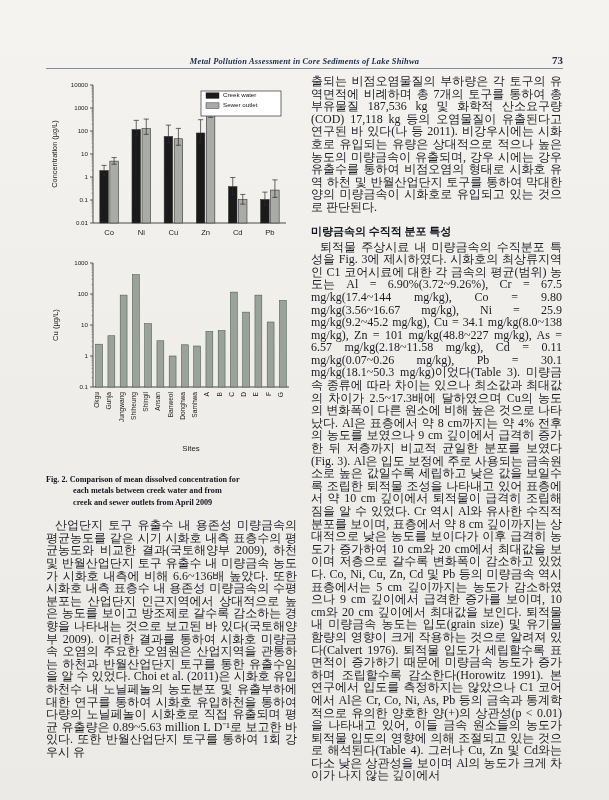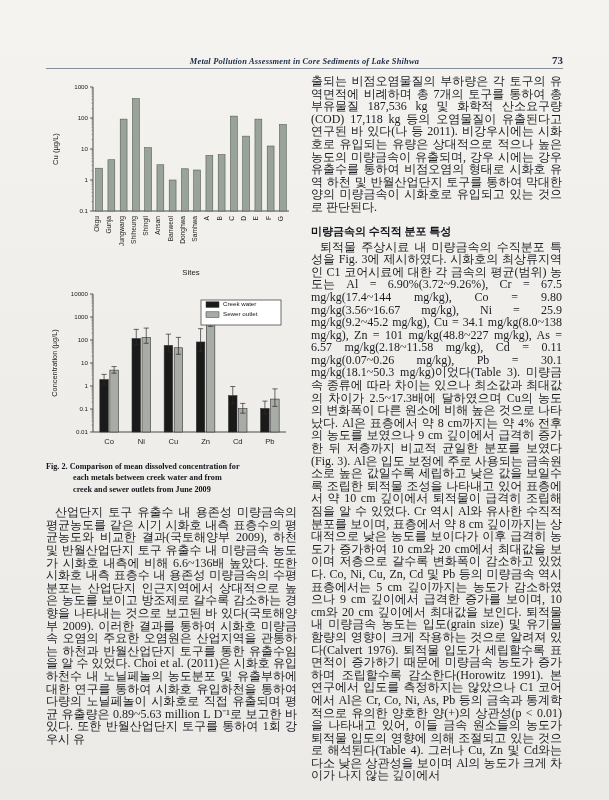--- a/index.html
+++ b/index.html
@@ -56,21 +56,21 @@
     margin-top:6px;
   }
   .col{width:251px;}
   
   .figure{width:100%;}
   .chart-box{position:relative;background:transparent;}
   .chart-upper{height:176px;position:relative;}
   .chart-lower{height:205px;position:relative;margin-top:4px;}
   svg{display:block;}
   .cap{
-    margin-top:1px;
+    margin-top:14px;
     font-size:8.2px;font-weight:bold;
     line-height:11.4px;
     text-align:justify;
     color:#12161d;
   }
   .cap .hang{display:block;text-indent:0;padding-left:27px;}
   .cap .first{display:block;text-indent:0;padding-left:0;}
   
   .body{
     margin-top:11px;
@@ -101,111 +101,20 @@
       <div class="runhead-title">Metal Pollution Assessment in Core Sediments of Lake Shihwa</div>
       <div class="runhead-page">73</div>
     </div>
     <div class="rule"></div>
 
     <div class="cols">
 
       <div class="col col-left">
 
         <div class="figure">
-
-          <div class="chart-box chart-lower">
-            <svg width="251" height="205" viewBox="0 0 251 205">
-              <g>
-                <line x1="47" y1="8" x2="47" y2="132" stroke="#4a4a4a" stroke-width="1"></line>
-                <line x1="47" y1="132" x2="243" y2="132" stroke="#4a4a4a" stroke-width="1"></line>
-              </g>
-              <g id="l-ticks">
-                  <line x1="44" y1="132" x2="47" y2="132" stroke="#4a4a4a" stroke-width="0.9"></line>
-                  <text x="42" y="134.4" text-anchor="end" font-family="Liberation Sans, sans-serif" font-size="6.2" fill="#1d1d1d">0.1</text>
-                  <line x1="44" y1="101" x2="47" y2="101" stroke="#4a4a4a" stroke-width="0.9"></line>
-                  <text x="42" y="103.4" text-anchor="end" font-family="Liberation Sans, sans-serif" font-size="6.2" fill="#1d1d1d">1</text>
-                  <line x1="44" y1="70" x2="47" y2="70" stroke="#4a4a4a" stroke-width="0.9"></line>
-                  <text x="42" y="72.4" text-anchor="end" font-family="Liberation Sans, sans-serif" font-size="6.2" fill="#1d1d1d">10</text>
-                  <line x1="44" y1="39" x2="47" y2="39" stroke="#4a4a4a" stroke-width="0.9"></line>
-                  <text x="42" y="41.4" text-anchor="end" font-family="Liberation Sans, sans-serif" font-size="6.2" fill="#1d1d1d">100</text>
-                  <line x1="44" y1="8" x2="47" y2="8" stroke="#4a4a4a" stroke-width="0.9"></line>
-                  <text x="42" y="10.4" text-anchor="end" font-family="Liberation Sans, sans-serif" font-size="6.2" fill="#1d1d1d">1000</text>
-                  <line x1="45.4" y1="122.66807013441658" x2="47" y2="122.66807013441658" stroke="#6a6a6a" stroke-width="0.5"></line>
-                  <line x1="45.4" y1="117.20924110369046" x2="47" y2="117.20924110369046" stroke="#6a6a6a" stroke-width="0.5"></line>
-                  <line x1="45.4" y1="113.33614026883316" x2="47" y2="113.33614026883316" stroke="#6a6a6a" stroke-width="0.5"></line>
-                  <line x1="45.4" y1="110.33192986558342" x2="47" y2="110.33192986558342" stroke="#6a6a6a" stroke-width="0.5"></line>
-                  <line x1="45.4" y1="107.87731123810704" x2="47" y2="107.87731123810704" stroke="#6a6a6a" stroke-width="0.5"></line>
-                  <line x1="45.4" y1="105.80196075955803" x2="47" y2="105.80196075955803" stroke="#6a6a6a" stroke-width="0.5"></line>
-                  <line x1="45.4" y1="104.00421040324974" x2="47" y2="104.00421040324974" stroke="#6a6a6a" stroke-width="0.5"></line>
-                  <line x1="45.4" y1="102.41848220738093" x2="47" y2="102.41848220738093" stroke="#6a6a6a" stroke-width="0.5"></line>
-                  <line x1="45.4" y1="91.66807013441658" x2="47" y2="91.66807013441658" stroke="#6a6a6a" stroke-width="0.5"></line>
-                  <line x1="45.4" y1="86.20924110369046" x2="47" y2="86.20924110369046" stroke="#6a6a6a" stroke-width="0.5"></line>
-                  <line x1="45.4" y1="82.33614026883316" x2="47" y2="82.33614026883316" stroke="#6a6a6a" stroke-width="0.5"></line>
-                  <line x1="45.4" y1="79.33192986558342" x2="47" y2="79.33192986558342" stroke="#6a6a6a" stroke-width="0.5"></line>
-                  <line x1="45.4" y1="76.87731123810704" x2="47" y2="76.87731123810704" stroke="#6a6a6a" stroke-width="0.5"></line>
-                  <line x1="45.4" y1="74.80196075955803" x2="47" y2="74.80196075955803" stroke="#6a6a6a" stroke-width="0.5"></line>
-                  <line x1="45.4" y1="73.00421040324974" x2="47" y2="73.00421040324974" stroke="#6a6a6a" stroke-width="0.5"></line>
-                  <line x1="45.4" y1="71.41848220738093" x2="47" y2="71.41848220738093" stroke="#6a6a6a" stroke-width="0.5"></line>
-                  <line x1="45.4" y1="60.66807013441658" x2="47" y2="60.66807013441658" stroke="#6a6a6a" stroke-width="0.5"></line>
-                  <line x1="45.4" y1="55.20924110369046" x2="47" y2="55.20924110369046" stroke="#6a6a6a" stroke-width="0.5"></line>
-                  <line x1="45.4" y1="51.33614026883316" x2="47" y2="51.33614026883316" stroke="#6a6a6a" stroke-width="0.5"></line>
-                  <line x1="45.4" y1="48.33192986558342" x2="47" y2="48.33192986558342" stroke="#6a6a6a" stroke-width="0.5"></line>
-                  <line x1="45.4" y1="45.87731123810704" x2="47" y2="45.87731123810704" stroke="#6a6a6a" stroke-width="0.5"></line>
-                  <line x1="45.4" y1="43.80196075955803" x2="47" y2="43.80196075955803" stroke="#6a6a6a" stroke-width="0.5"></line>
-                  <line x1="45.4" y1="42.00421040324974" x2="47" y2="42.00421040324974" stroke="#6a6a6a" stroke-width="0.5"></line>
-                  <line x1="45.4" y1="40.41848220738093" x2="47" y2="40.41848220738093" stroke="#6a6a6a" stroke-width="0.5"></line>
-                  <line x1="45.4" y1="29.66807013441658" x2="47" y2="29.66807013441658" stroke="#6a6a6a" stroke-width="0.5"></line>
-                  <line x1="45.4" y1="24.20924110369046" x2="47" y2="24.20924110369046" stroke="#6a6a6a" stroke-width="0.5"></line>
-                  <line x1="45.4" y1="20.336140268833162" x2="47" y2="20.336140268833162" stroke="#6a6a6a" stroke-width="0.5"></line>
-                  <line x1="45.4" y1="17.33192986558342" x2="47" y2="17.33192986558342" stroke="#6a6a6a" stroke-width="0.5"></line>
-                  <line x1="45.4" y1="14.877311238107055" x2="47" y2="14.877311238107055" stroke="#6a6a6a" stroke-width="0.5"></line>
-                  <line x1="45.4" y1="12.801960759558028" x2="47" y2="12.801960759558028" stroke="#6a6a6a" stroke-width="0.5"></line>
-                  <line x1="45.4" y1="11.004210403249743" x2="47" y2="11.004210403249743" stroke="#6a6a6a" stroke-width="0.5"></line>
-                  <line x1="45.4" y1="9.418482207380933" x2="47" y2="9.418482207380933" stroke="#6a6a6a" stroke-width="0.5"></line>
-                </g>
-              <g id="l-bars">
-                  <rect x="49.695" y="89.21345150694022" width="6.86" height="42.78654849305978" fill="#9aa39a" stroke="#4b554b" stroke-width="0.55"></rect>
-                  <rect x="61.945" y="80.75041207296434" width="6.86" height="51.24958792703566" fill="#9aa39a" stroke="#4b554b" stroke-width="0.55"></rect>
-                  <rect x="74.195" y="40.12257735228779" width="6.86" height="91.87742264771221" fill="#9aa39a" stroke="#4b554b" stroke-width="0.55"></rect>
-                  <rect x="86.445" y="19.679271997665083" width="6.86" height="112.32072800233492" fill="#9aa39a" stroke="#4b554b" stroke-width="0.55"></rect>
-                  <rect x="98.695" y="68.71682676009502" width="6.86" height="63.28317323990498" fill="#9aa39a" stroke="#4b554b" stroke-width="0.55"></rect>
-                  <rect x="110.945" y="85.76778749113754" width="6.86" height="46.23221250886246" fill="#9aa39a" stroke="#4b554b" stroke-width="0.55"></rect>
-                  <rect x="123.195" y="101" width="6.86" height="31" fill="#9aa39a" stroke="#4b554b" stroke-width="0.55"></rect>
-                  <rect x="135.445" y="89.78643708345462" width="6.86" height="42.213562916545385" fill="#9aa39a" stroke="#4b554b" stroke-width="0.55"></rect>
-                  <rect x="147.695" y="91.0112018632485" width="6.86" height="40.9887981367515" fill="#9aa39a" stroke="#4b554b" stroke-width="0.55"></rect>
-                  <rect x="159.945" y="76.43585762555412" width="6.86" height="55.56414237444588" fill="#9aa39a" stroke="#4b554b" stroke-width="0.55"></rect>
-                  <rect x="172.195" y="75.59413799820206" width="6.86" height="56.40586200179794" fill="#9aa39a" stroke="#4b554b" stroke-width="0.55"></rect>
-                  <rect x="184.445" y="37.118366949038034" width="6.86" height="94.88163305096197" fill="#9aa39a" stroke="#4b554b" stroke-width="0.55"></rect>
-                  <rect x="196.695" y="57.13582621290463" width="6.86" height="74.86417378709537" fill="#9aa39a" stroke="#4b554b" stroke-width="0.55"></rect>
-                  <rect x="208.945" y="40.12257735228779" width="6.86" height="91.87742264771221" fill="#9aa39a" stroke="#4b554b" stroke-width="0.55"></rect>
-                  <rect x="221.195" y="66.99578959675026" width="6.86" height="65.00421040324974" fill="#9aa39a" stroke="#4b554b" stroke-width="0.55"></rect>
-                  <rect x="233.445" y="45.435857625554135" width="6.86" height="86.56414237444586" fill="#9aa39a" stroke="#4b554b" stroke-width="0.55"></rect>
-                </g>
-              <g id="l-xlabels">
-                  <text x="53.125" y="137" text-anchor="end" font-family="Liberation Sans, sans-serif" font-size="6.6" fill="#1d1d1d" transform="rotate(-90 53.125 137)">Okgu</text>
-                  <text x="65.375" y="137" text-anchor="end" font-family="Liberation Sans, sans-serif" font-size="6.6" fill="#1d1d1d" transform="rotate(-90 65.375 137)">Gunja</text>
-                  <text x="77.625" y="137" text-anchor="end" font-family="Liberation Sans, sans-serif" font-size="6.6" fill="#1d1d1d" transform="rotate(-90 77.625 137)">Jungwang</text>
-                  <text x="89.875" y="137" text-anchor="end" font-family="Liberation Sans, sans-serif" font-size="6.6" fill="#1d1d1d" transform="rotate(-90 89.875 137)">Shiheung</text>
-                  <text x="102.125" y="137" text-anchor="end" font-family="Liberation Sans, sans-serif" font-size="6.6" fill="#1d1d1d" transform="rotate(-90 102.125 137)">Shingil</text>
-                  <text x="114.375" y="137" text-anchor="end" font-family="Liberation Sans, sans-serif" font-size="6.6" fill="#1d1d1d" transform="rotate(-90 114.375 137)">Ansan</text>
-                  <text x="126.625" y="137" text-anchor="end" font-family="Liberation Sans, sans-serif" font-size="6.6" fill="#1d1d1d" transform="rotate(-90 126.625 137)">Banweol</text>
-                  <text x="138.875" y="137" text-anchor="end" font-family="Liberation Sans, sans-serif" font-size="6.6" fill="#1d1d1d" transform="rotate(-90 138.875 137)">Donghwa</text>
-                  <text x="151.125" y="137" text-anchor="end" font-family="Liberation Sans, sans-serif" font-size="6.6" fill="#1d1d1d" transform="rotate(-90 151.125 137)">Samhwa</text>
-                  <text x="163.375" y="137" text-anchor="end" font-family="Liberation Sans, sans-serif" font-size="6.6" fill="#1d1d1d" transform="rotate(-90 163.375 137)">A</text>
-                  <text x="175.625" y="137" text-anchor="end" font-family="Liberation Sans, sans-serif" font-size="6.6" fill="#1d1d1d" transform="rotate(-90 175.625 137)">B</text>
-                  <text x="187.875" y="137" text-anchor="end" font-family="Liberation Sans, sans-serif" font-size="6.6" fill="#1d1d1d" transform="rotate(-90 187.875 137)">C</text>
-                  <text x="200.125" y="137" text-anchor="end" font-family="Liberation Sans, sans-serif" font-size="6.6" fill="#1d1d1d" transform="rotate(-90 200.125 137)">D</text>
-                  <text x="212.375" y="137" text-anchor="end" font-family="Liberation Sans, sans-serif" font-size="6.6" fill="#1d1d1d" transform="rotate(-90 212.375 137)">E</text>
-                  <text x="224.625" y="137" text-anchor="end" font-family="Liberation Sans, sans-serif" font-size="6.6" fill="#1d1d1d" transform="rotate(-90 224.625 137)">F</text>
-                  <text x="236.875" y="137" text-anchor="end" font-family="Liberation Sans, sans-serif" font-size="6.6" fill="#1d1d1d" transform="rotate(-90 236.875 137)">G</text>
-                </g>
-              <text id="l-ylabel" x="12" y="70" transform="rotate(-90 12 70)" text-anchor="middle" font-family="Liberation Sans, sans-serif" font-size="7.6" fill="#1d1d1d">Cu (µg/L)</text>
-              <text id="l-xlabel" x="145" y="196" text-anchor="middle" font-family="Liberation Sans, sans-serif" font-size="7.8" fill="#1d1d1d">Sites</text>
-            </svg>
-          </div>
 
           <div class="chart-box chart-upper">
             <svg width="251" height="176" viewBox="0 0 251 176">
               <g>
 
                 <line x1="47" y1="10" x2="47" y2="148" stroke="#4a4a4a" stroke-width="1"></line>
 
                 <line x1="47" y1="148" x2="240" y2="148" stroke="#4a4a4a" stroke-width="1"></line>
               </g>
               <g id="u-ticks">
@@ -335,24 +244,115 @@
               <g id="u-legend">
                 <rect x="155" y="16" width="80" height="25" fill="#ffffff" stroke="#4a4a4a" stroke-width="0.8"></rect>
               <rect x="160" y="17.8" width="13" height="5.6" fill="#1a1a1a" stroke="#333" stroke-width="0.5"></rect>
                   <text x="177" y="22" font-family="Liberation Sans, sans-serif" font-size="6.2" fill="#111">Creek water</text>
                   <rect x="160" y="27.8" width="13" height="5.6" fill="#a8aca6" stroke="#333" stroke-width="0.5"></rect>
                   <text x="177" y="32" font-family="Liberation Sans, sans-serif" font-size="6.2" fill="#111">Sewer outlet</text>
                 </g>
             </svg>
           </div>
 
+          <div class="chart-box chart-lower">
+            <svg width="251" height="205" viewBox="0 0 251 205">
+              <g>
+                <line x1="47" y1="8" x2="47" y2="132" stroke="#4a4a4a" stroke-width="1"></line>
+                <line x1="47" y1="132" x2="243" y2="132" stroke="#4a4a4a" stroke-width="1"></line>
+              </g>
+              <g id="l-ticks">
+                  <line x1="44" y1="132" x2="47" y2="132" stroke="#4a4a4a" stroke-width="0.9"></line>
+                  <text x="42" y="134.4" text-anchor="end" font-family="Liberation Sans, sans-serif" font-size="6.2" fill="#1d1d1d">0.1</text>
+                  <line x1="44" y1="101" x2="47" y2="101" stroke="#4a4a4a" stroke-width="0.9"></line>
+                  <text x="42" y="103.4" text-anchor="end" font-family="Liberation Sans, sans-serif" font-size="6.2" fill="#1d1d1d">1</text>
+                  <line x1="44" y1="70" x2="47" y2="70" stroke="#4a4a4a" stroke-width="0.9"></line>
+                  <text x="42" y="72.4" text-anchor="end" font-family="Liberation Sans, sans-serif" font-size="6.2" fill="#1d1d1d">10</text>
+                  <line x1="44" y1="39" x2="47" y2="39" stroke="#4a4a4a" stroke-width="0.9"></line>
+                  <text x="42" y="41.4" text-anchor="end" font-family="Liberation Sans, sans-serif" font-size="6.2" fill="#1d1d1d">100</text>
+                  <line x1="44" y1="8" x2="47" y2="8" stroke="#4a4a4a" stroke-width="0.9"></line>
+                  <text x="42" y="10.4" text-anchor="end" font-family="Liberation Sans, sans-serif" font-size="6.2" fill="#1d1d1d">1000</text>
+                  <line x1="45.4" y1="122.66807013441658" x2="47" y2="122.66807013441658" stroke="#6a6a6a" stroke-width="0.5"></line>
+                  <line x1="45.4" y1="117.20924110369046" x2="47" y2="117.20924110369046" stroke="#6a6a6a" stroke-width="0.5"></line>
+                  <line x1="45.4" y1="113.33614026883316" x2="47" y2="113.33614026883316" stroke="#6a6a6a" stroke-width="0.5"></line>
+                  <line x1="45.4" y1="110.33192986558342" x2="47" y2="110.33192986558342" stroke="#6a6a6a" stroke-width="0.5"></line>
+                  <line x1="45.4" y1="107.87731123810704" x2="47" y2="107.87731123810704" stroke="#6a6a6a" stroke-width="0.5"></line>
+                  <line x1="45.4" y1="105.80196075955803" x2="47" y2="105.80196075955803" stroke="#6a6a6a" stroke-width="0.5"></line>
+                  <line x1="45.4" y1="104.00421040324974" x2="47" y2="104.00421040324974" stroke="#6a6a6a" stroke-width="0.5"></line>
+                  <line x1="45.4" y1="102.41848220738093" x2="47" y2="102.41848220738093" stroke="#6a6a6a" stroke-width="0.5"></line>
+                  <line x1="45.4" y1="91.66807013441658" x2="47" y2="91.66807013441658" stroke="#6a6a6a" stroke-width="0.5"></line>
+                  <line x1="45.4" y1="86.20924110369046" x2="47" y2="86.20924110369046" stroke="#6a6a6a" stroke-width="0.5"></line>
+                  <line x1="45.4" y1="82.33614026883316" x2="47" y2="82.33614026883316" stroke="#6a6a6a" stroke-width="0.5"></line>
+                  <line x1="45.4" y1="79.33192986558342" x2="47" y2="79.33192986558342" stroke="#6a6a6a" stroke-width="0.5"></line>
+                  <line x1="45.4" y1="76.87731123810704" x2="47" y2="76.87731123810704" stroke="#6a6a6a" stroke-width="0.5"></line>
+                  <line x1="45.4" y1="74.80196075955803" x2="47" y2="74.80196075955803" stroke="#6a6a6a" stroke-width="0.5"></line>
+                  <line x1="45.4" y1="73.00421040324974" x2="47" y2="73.00421040324974" stroke="#6a6a6a" stroke-width="0.5"></line>
+                  <line x1="45.4" y1="71.41848220738093" x2="47" y2="71.41848220738093" stroke="#6a6a6a" stroke-width="0.5"></line>
+                  <line x1="45.4" y1="60.66807013441658" x2="47" y2="60.66807013441658" stroke="#6a6a6a" stroke-width="0.5"></line>
+                  <line x1="45.4" y1="55.20924110369046" x2="47" y2="55.20924110369046" stroke="#6a6a6a" stroke-width="0.5"></line>
+                  <line x1="45.4" y1="51.33614026883316" x2="47" y2="51.33614026883316" stroke="#6a6a6a" stroke-width="0.5"></line>
+                  <line x1="45.4" y1="48.33192986558342" x2="47" y2="48.33192986558342" stroke="#6a6a6a" stroke-width="0.5"></line>
+                  <line x1="45.4" y1="45.87731123810704" x2="47" y2="45.87731123810704" stroke="#6a6a6a" stroke-width="0.5"></line>
+                  <line x1="45.4" y1="43.80196075955803" x2="47" y2="43.80196075955803" stroke="#6a6a6a" stroke-width="0.5"></line>
+                  <line x1="45.4" y1="42.00421040324974" x2="47" y2="42.00421040324974" stroke="#6a6a6a" stroke-width="0.5"></line>
+                  <line x1="45.4" y1="40.41848220738093" x2="47" y2="40.41848220738093" stroke="#6a6a6a" stroke-width="0.5"></line>
+                  <line x1="45.4" y1="29.66807013441658" x2="47" y2="29.66807013441658" stroke="#6a6a6a" stroke-width="0.5"></line>
+                  <line x1="45.4" y1="24.20924110369046" x2="47" y2="24.20924110369046" stroke="#6a6a6a" stroke-width="0.5"></line>
+                  <line x1="45.4" y1="20.336140268833162" x2="47" y2="20.336140268833162" stroke="#6a6a6a" stroke-width="0.5"></line>
+                  <line x1="45.4" y1="17.33192986558342" x2="47" y2="17.33192986558342" stroke="#6a6a6a" stroke-width="0.5"></line>
+                  <line x1="45.4" y1="14.877311238107055" x2="47" y2="14.877311238107055" stroke="#6a6a6a" stroke-width="0.5"></line>
+                  <line x1="45.4" y1="12.801960759558028" x2="47" y2="12.801960759558028" stroke="#6a6a6a" stroke-width="0.5"></line>
+                  <line x1="45.4" y1="11.004210403249743" x2="47" y2="11.004210403249743" stroke="#6a6a6a" stroke-width="0.5"></line>
+                  <line x1="45.4" y1="9.418482207380933" x2="47" y2="9.418482207380933" stroke="#6a6a6a" stroke-width="0.5"></line>
+                </g>
+              <g id="l-bars">
+                  <rect x="49.695" y="89.21345150694022" width="6.86" height="42.78654849305978" fill="#9aa39a" stroke="#4b554b" stroke-width="0.55"></rect>
+                  <rect x="61.945" y="80.75041207296434" width="6.86" height="51.24958792703566" fill="#9aa39a" stroke="#4b554b" stroke-width="0.55"></rect>
+                  <rect x="74.195" y="40.12257735228779" width="6.86" height="91.87742264771221" fill="#9aa39a" stroke="#4b554b" stroke-width="0.55"></rect>
+                  <rect x="86.445" y="19.679271997665083" width="6.86" height="112.32072800233492" fill="#9aa39a" stroke="#4b554b" stroke-width="0.55"></rect>
+                  <rect x="98.695" y="68.71682676009502" width="6.86" height="63.28317323990498" fill="#9aa39a" stroke="#4b554b" stroke-width="0.55"></rect>
+                  <rect x="110.945" y="85.76778749113754" width="6.86" height="46.23221250886246" fill="#9aa39a" stroke="#4b554b" stroke-width="0.55"></rect>
+                  <rect x="123.195" y="101" width="6.86" height="31" fill="#9aa39a" stroke="#4b554b" stroke-width="0.55"></rect>
+                  <rect x="135.445" y="89.78643708345462" width="6.86" height="42.213562916545385" fill="#9aa39a" stroke="#4b554b" stroke-width="0.55"></rect>
+                  <rect x="147.695" y="91.0112018632485" width="6.86" height="40.9887981367515" fill="#9aa39a" stroke="#4b554b" stroke-width="0.55"></rect>
+                  <rect x="159.945" y="76.43585762555412" width="6.86" height="55.56414237444588" fill="#9aa39a" stroke="#4b554b" stroke-width="0.55"></rect>
+                  <rect x="172.195" y="75.59413799820206" width="6.86" height="56.40586200179794" fill="#9aa39a" stroke="#4b554b" stroke-width="0.55"></rect>
+                  <rect x="184.445" y="37.118366949038034" width="6.86" height="94.88163305096197" fill="#9aa39a" stroke="#4b554b" stroke-width="0.55"></rect>
+                  <rect x="196.695" y="57.13582621290463" width="6.86" height="74.86417378709537" fill="#9aa39a" stroke="#4b554b" stroke-width="0.55"></rect>
+                  <rect x="208.945" y="40.12257735228779" width="6.86" height="91.87742264771221" fill="#9aa39a" stroke="#4b554b" stroke-width="0.55"></rect>
+                  <rect x="221.195" y="66.99578959675026" width="6.86" height="65.00421040324974" fill="#9aa39a" stroke="#4b554b" stroke-width="0.55"></rect>
+                  <rect x="233.445" y="45.435857625554135" width="6.86" height="86.56414237444586" fill="#9aa39a" stroke="#4b554b" stroke-width="0.55"></rect>
+                </g>
+              <g id="l-xlabels">
+                  <text x="53.125" y="137" text-anchor="end" font-family="Liberation Sans, sans-serif" font-size="6.6" fill="#1d1d1d" transform="rotate(-90 53.125 137)">Okgu</text>
+                  <text x="65.375" y="137" text-anchor="end" font-family="Liberation Sans, sans-serif" font-size="6.6" fill="#1d1d1d" transform="rotate(-90 65.375 137)">Gunja</text>
+                  <text x="77.625" y="137" text-anchor="end" font-family="Liberation Sans, sans-serif" font-size="6.6" fill="#1d1d1d" transform="rotate(-90 77.625 137)">Jungwang</text>
+                  <text x="89.875" y="137" text-anchor="end" font-family="Liberation Sans, sans-serif" font-size="6.6" fill="#1d1d1d" transform="rotate(-90 89.875 137)">Shiheung</text>
+                  <text x="102.125" y="137" text-anchor="end" font-family="Liberation Sans, sans-serif" font-size="6.6" fill="#1d1d1d" transform="rotate(-90 102.125 137)">Shingil</text>
+                  <text x="114.375" y="137" text-anchor="end" font-family="Liberation Sans, sans-serif" font-size="6.6" fill="#1d1d1d" transform="rotate(-90 114.375 137)">Ansan</text>
+                  <text x="126.625" y="137" text-anchor="end" font-family="Liberation Sans, sans-serif" font-size="6.6" fill="#1d1d1d" transform="rotate(-90 126.625 137)">Banweol</text>
+                  <text x="138.875" y="137" text-anchor="end" font-family="Liberation Sans, sans-serif" font-size="6.6" fill="#1d1d1d" transform="rotate(-90 138.875 137)">Donghwa</text>
+                  <text x="151.125" y="137" text-anchor="end" font-family="Liberation Sans, sans-serif" font-size="6.6" fill="#1d1d1d" transform="rotate(-90 151.125 137)">Samhwa</text>
+                  <text x="163.375" y="137" text-anchor="end" font-family="Liberation Sans, sans-serif" font-size="6.6" fill="#1d1d1d" transform="rotate(-90 163.375 137)">A</text>
+                  <text x="175.625" y="137" text-anchor="end" font-family="Liberation Sans, sans-serif" font-size="6.6" fill="#1d1d1d" transform="rotate(-90 175.625 137)">B</text>
+                  <text x="187.875" y="137" text-anchor="end" font-family="Liberation Sans, sans-serif" font-size="6.6" fill="#1d1d1d" transform="rotate(-90 187.875 137)">C</text>
+                  <text x="200.125" y="137" text-anchor="end" font-family="Liberation Sans, sans-serif" font-size="6.6" fill="#1d1d1d" transform="rotate(-90 200.125 137)">D</text>
+                  <text x="212.375" y="137" text-anchor="end" font-family="Liberation Sans, sans-serif" font-size="6.6" fill="#1d1d1d" transform="rotate(-90 212.375 137)">E</text>
+                  <text x="224.625" y="137" text-anchor="end" font-family="Liberation Sans, sans-serif" font-size="6.6" fill="#1d1d1d" transform="rotate(-90 224.625 137)">F</text>
+                  <text x="236.875" y="137" text-anchor="end" font-family="Liberation Sans, sans-serif" font-size="6.6" fill="#1d1d1d" transform="rotate(-90 236.875 137)">G</text>
+                </g>
+              <text id="l-ylabel" x="12" y="70" transform="rotate(-90 12 70)" text-anchor="middle" font-family="Liberation Sans, sans-serif" font-size="7.6" fill="#1d1d1d">Cu (µg/L)</text>
+              <text id="l-xlabel" x="145" y="196" text-anchor="middle" font-family="Liberation Sans, sans-serif" font-size="7.8" fill="#1d1d1d">Sites</text>
+            </svg>
+          </div>
+
           <div class="cap">
             <span class="first">Fig. 2. Comparison of mean dissolved concentration for</span>
             <span class="hang">each metals between creek water and from</span>
-            <span class="hang">creek and sewer outlets from June 2009</span>
+            <span class="hang">creek and sewer outlets from April 2009</span>
           </div>
         </div>
 
         <div class="body">
           <p>산업단지 토구 유출수 내 용존성 미량금속의 평균농도를 같은 시기 시화호 내측 표층수의 평균농도와 비교한 결과(국토해양부 2009), 하천 및 반월산업단지 토구 유출수 내 미량금속 농도가 시화호 내측에 비해 6.6~136배 높았다. 또한 시화호 내측 표층수 내 용존성 미량금속의 수평분포는 산업단지 인근지역에서 상대적으로 높은 농도를 보이고 방조제로 갈수록 감소하는 경향을 나타내는 것으로 보고된 바 있다(국토해양부 2009). 이러한 결과를 통하여 시화호 미량금속 오염의 주요한 오염원은 산업지역을 관통하는 하천과 반월산업단지 토구를 통한 유출수임을 알 수 있었다. Choi et al. (2011)은 시화호 유입하천수 내 노닐페놀의 농도분포 및 유출부하에 대한 연구를 통하여 시화호 유입하천을 통하여 다량의 노닐페놀이 시화호로 직접 유출되며 평균 유출량은 0.89~5.63 million L D⁻¹로 보고한 바 있다. 또한 반월산업단지 토구를 통하여 1회 강우시 유</p>
         </div>
       </div>
 
       <div class="col col-right">
         <div class="body">

